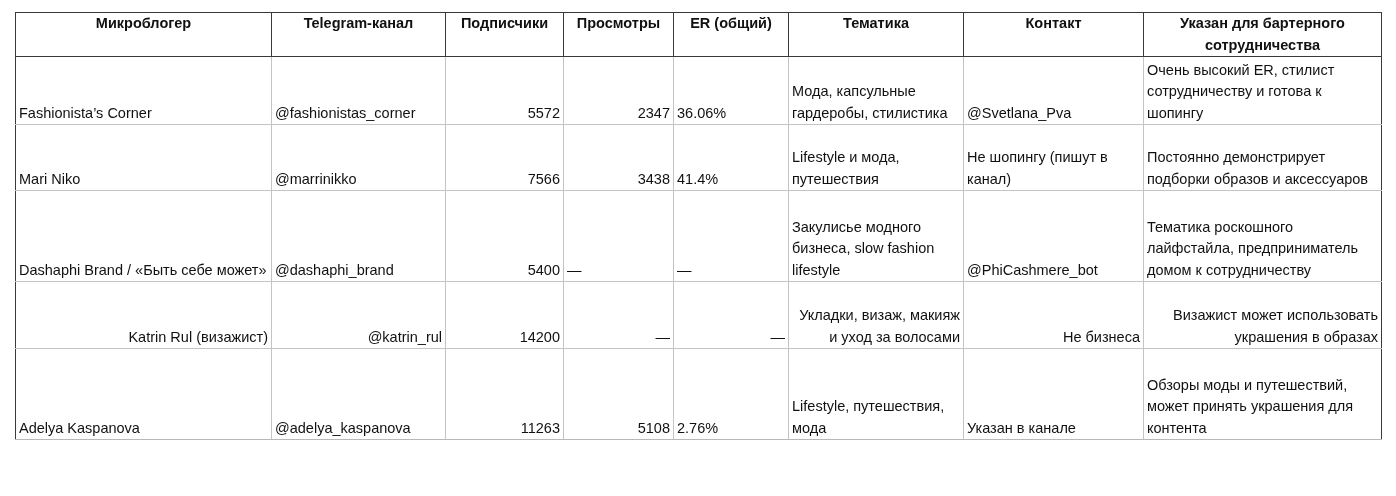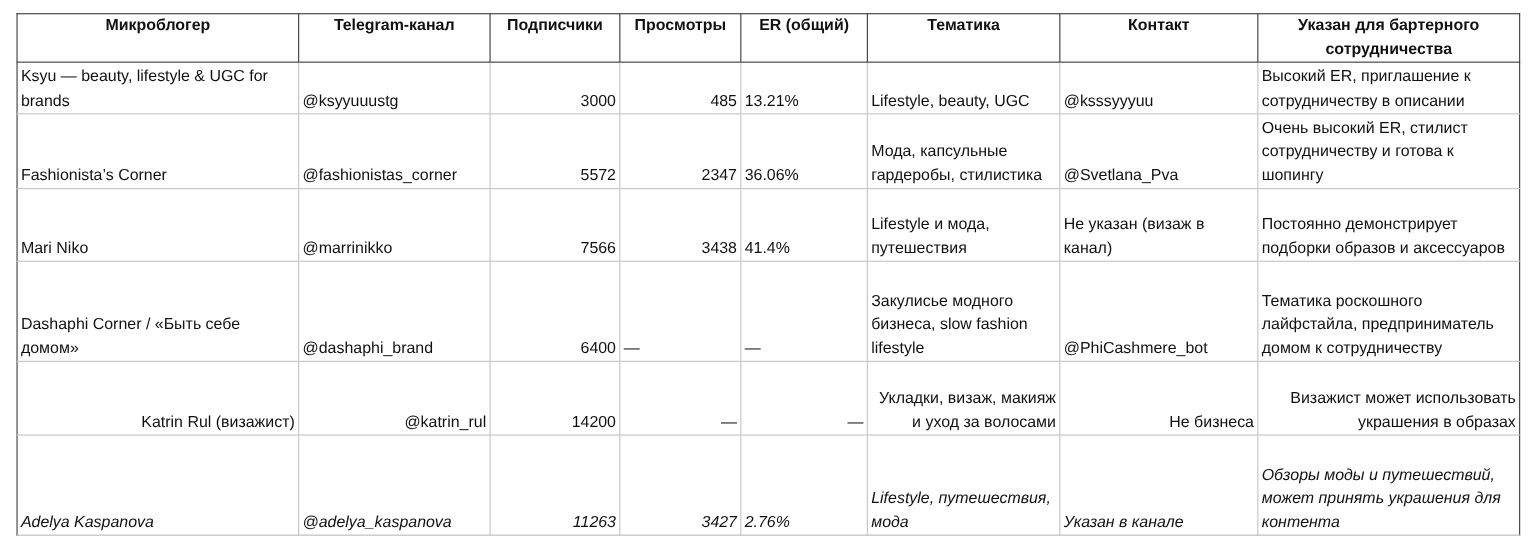--- a/index.html
+++ b/index.html
@@ -50,21 +50,21 @@
     td.num {
       text-align: right;
     }
     td.first { border-left: 1.5px solid #3a3a3a; }
     td.last { border-right: 1.5px solid #3a3a3a; }
     tr.r1 td { height: 46px; }
     tr.r2 td { height: 67px; }
     tr.r3 td { height: 65px; }
     tr.r4 td { height: 90px; }
     tr.r5 td { height: 66px; text-align: right; }
-    tr.r6 td { height: 90px; font-style: italic; }
+    tr.r6 td { height: 90px; }
   </style>
 </head>
 <body>
 
 <div class="wrap">
   <table>
     <colgroup>
       <col style="width:256px">
       <col style="width:174px">
       <col style="width:118px">
@@ -80,75 +80,65 @@
         <th>Telegram-канал</th>
         <th>Подписчики</th>
         <th>Просмотры</th>
         <th>ER (общий)</th>
         <th>Тематика</th>
         <th>Контакт</th>
         <th>Указан для бартерного сотрудничества</th>
       </tr>
     </thead>
     <tbody>
-      <tr class="r1">
-        <td class="first">Ksyu — beauty, lifestyle &amp; UGC for brands</td>
-        <td>@ksyyuuustg</td>
-        <td class="num">3000</td>
-        <td class="num">485</td>
-        <td>13.21%</td>
-        <td>Lifestyle, beauty, UGC</td>
-        <td>@ksssyyyuu</td>
-        <td class="last">Высокий ER, приглашение к сотрудничеству в описании</td>
-      </tr>
       <tr class="r2">
         <td class="first">Fashionista’s Corner</td>
         <td>@fashionistas_corner</td>
         <td class="num">5572</td>
         <td class="num">2347</td>
         <td>36.06%</td>
         <td>Мода, капсульные гардеробы, стилистика</td>
         <td>@Svetlana_Pva</td>
         <td class="last">Очень высокий ER, стилист сотрудничеству и готова к шопингу</td>
       </tr>
       <tr class="r3">
         <td class="first">Mari Niko</td>
         <td>@marrinikko</td>
         <td class="num">7566</td>
         <td class="num">3438</td>
         <td>41.4%</td>
         <td>Lifestyle и мода, путешествия</td>
-        <td>Не указан (визаж в канал)</td>
+        <td>Не шопингу (пишут в канал)</td>
         <td class="last">Постоянно демонстрирует подборки образов и аксессуаров</td>
       </tr>
       <tr class="r4">
-        <td class="first">Dashaphi Corner / «Быть себе домом»</td>
+        <td class="first">Dashaphi Brand / «Быть себе может»</td>
         <td>@dashaphi_brand</td>
-        <td class="num">6400</td>
+        <td class="num">5400</td>
         <td>—</td>
         <td>—</td>
         <td>Закулисье модного бизнеса, slow fashion lifestyle</td>
         <td>@PhiCashmere_bot</td>
         <td class="last">Тематика роскошного лайфстайла, предприниматель домом к сотрудничеству</td>
       </tr>
       <tr class="r5">
         <td class="first">Katrin Rul (визажист)</td>
         <td>@katrin_rul</td>
         <td class="num">14200</td>
         <td>—</td>
         <td>—</td>
         <td>Укладки, визаж, макияж и уход за волосами</td>
         <td>Не бизнеса</td>
         <td class="last">Визажист может использовать украшения в образах</td>
       </tr>
       <tr class="r6">
         <td class="first">Adelya Kaspanova</td>
         <td>@adelya_kaspanova</td>
         <td class="num">11263</td>
-        <td class="num">3427</td>
+        <td class="num">5108</td>
         <td>2.76%</td>
         <td>Lifestyle, путешествия, мода</td>
         <td>Указан в канале</td>
         <td class="last">Обзоры моды и путешествий, может принять украшения для контента</td>
       </tr>
     </tbody>
   </table>
 </div>
 
 </body></html>

